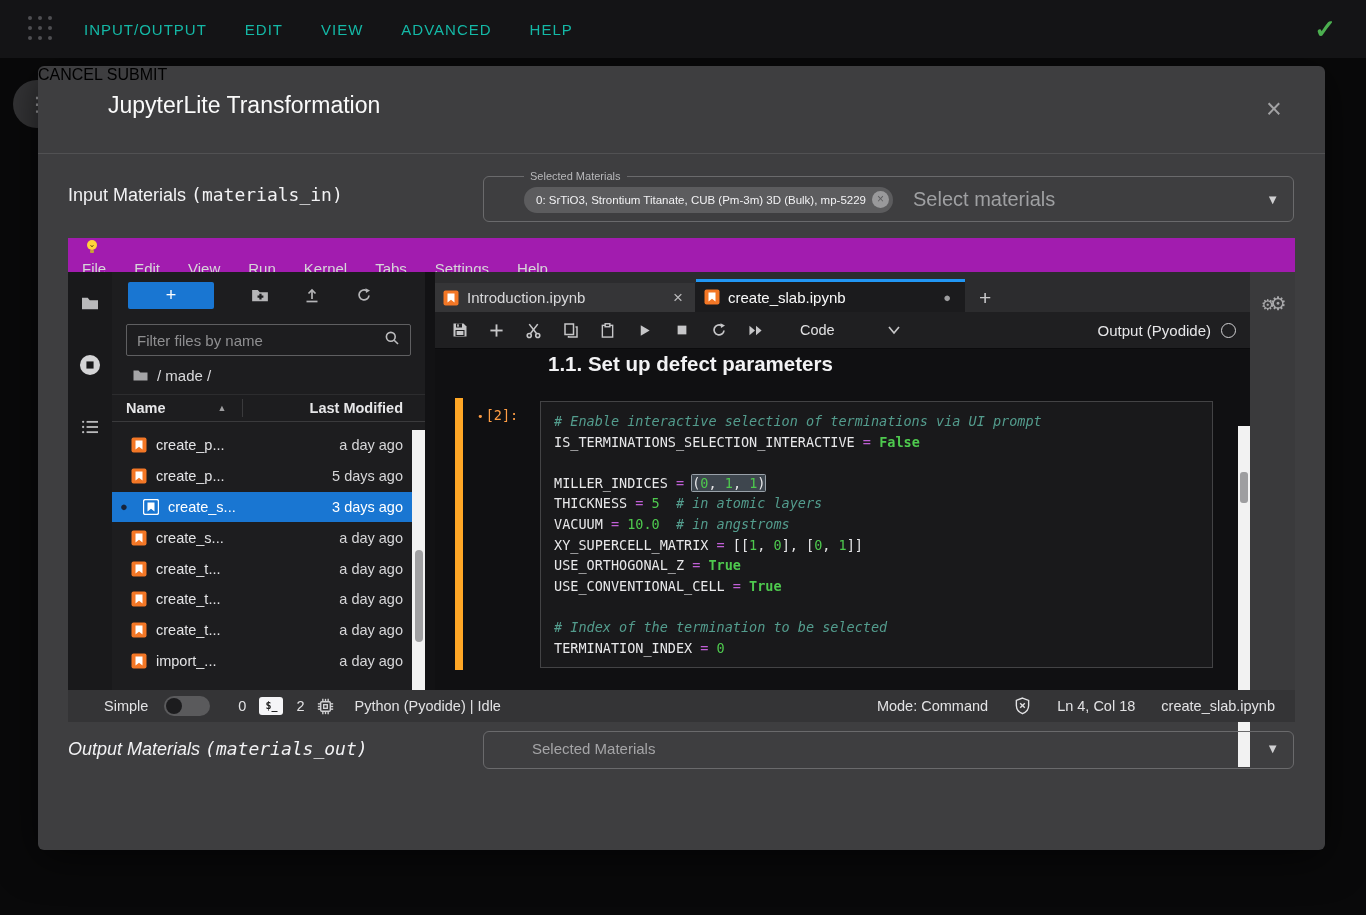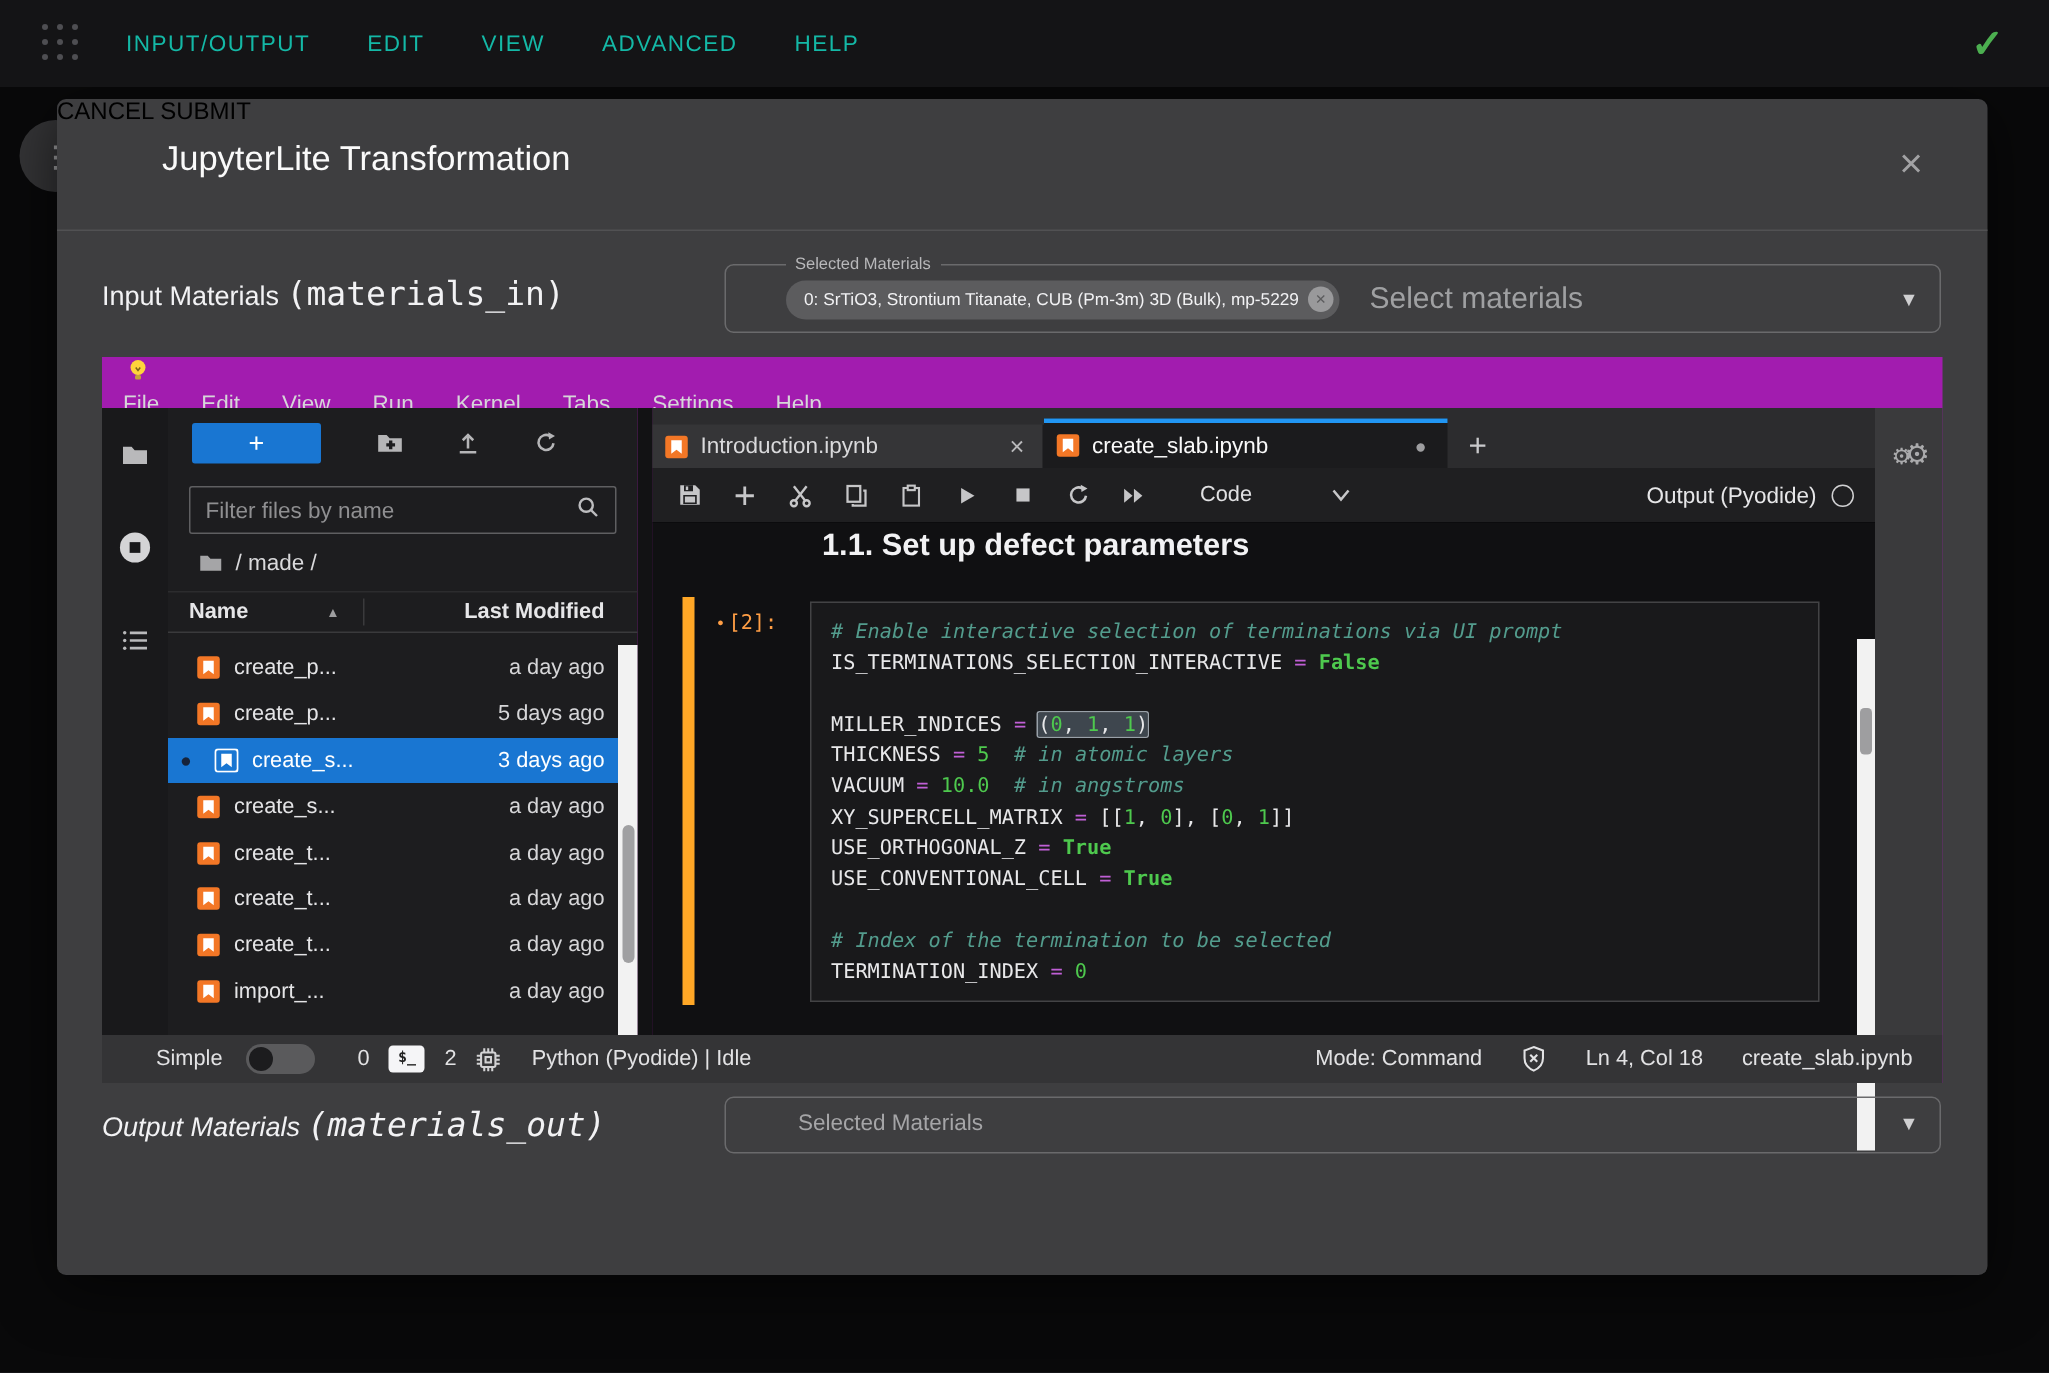--- a/index.html
+++ b/index.html
@@ -23,21 +23,21 @@
 
   
   .dialog { position:absolute; left:38px; top:66px; width:1287px; height:784px; background:#3e3e40;
             border-radius:6px; z-index:2; box-shadow:0 8px 40px rgba(0,0,0,.6); }
   .dlg-header { position:absolute; left:0; top:0; width:100%; height:88px; border-bottom:1px solid #515153; }
   .dlg-title { position:absolute; left:30px; top:26px; font-size:23px; font-weight:500; color:#fafafa;margin-left:40px; }
   .dlg-close { position:absolute; right:36px; top:28px; width:30px; height:30px; color:#a2a2a4;
                font-size:27px; line-height:30px; text-align:center; cursor:pointer; }
 
   .section-label { position:absolute; left:30px; color:#f2f2f4; font-size:18px; }
-  .section-label .code { font-family:"DejaVu Sans Mono", monospace; font-size:22px; }
+  .section-label .code { font-family:"DejaVu Sans Mono", monospace; font-size:18px; }
   .lbl-input { top:118px; }
   .lbl-output { top:672px;font-style:italic; }
 
   fieldset.mat-select { position:absolute; left:445px; width:811px; border:1px solid #6a6a6c;
                         border-radius:6px; background:transparent;padding-left:32px; }
   fieldset.mat-select legend { font-size:11px; color:#b8b8ba; padding:0 6px; margin-left:8px; }
   .fs-input { top:104px; height:52px; }
   .fs-output { top:665px; height:38px; border-radius:5px; }
   .fs-row { display:flex; align-items:center; height:100%; padding:0 14px 4px 8px; }
   .chip { display:flex; align-items:center; height:26px; background:#5c5c5e; border-radius:13px;

